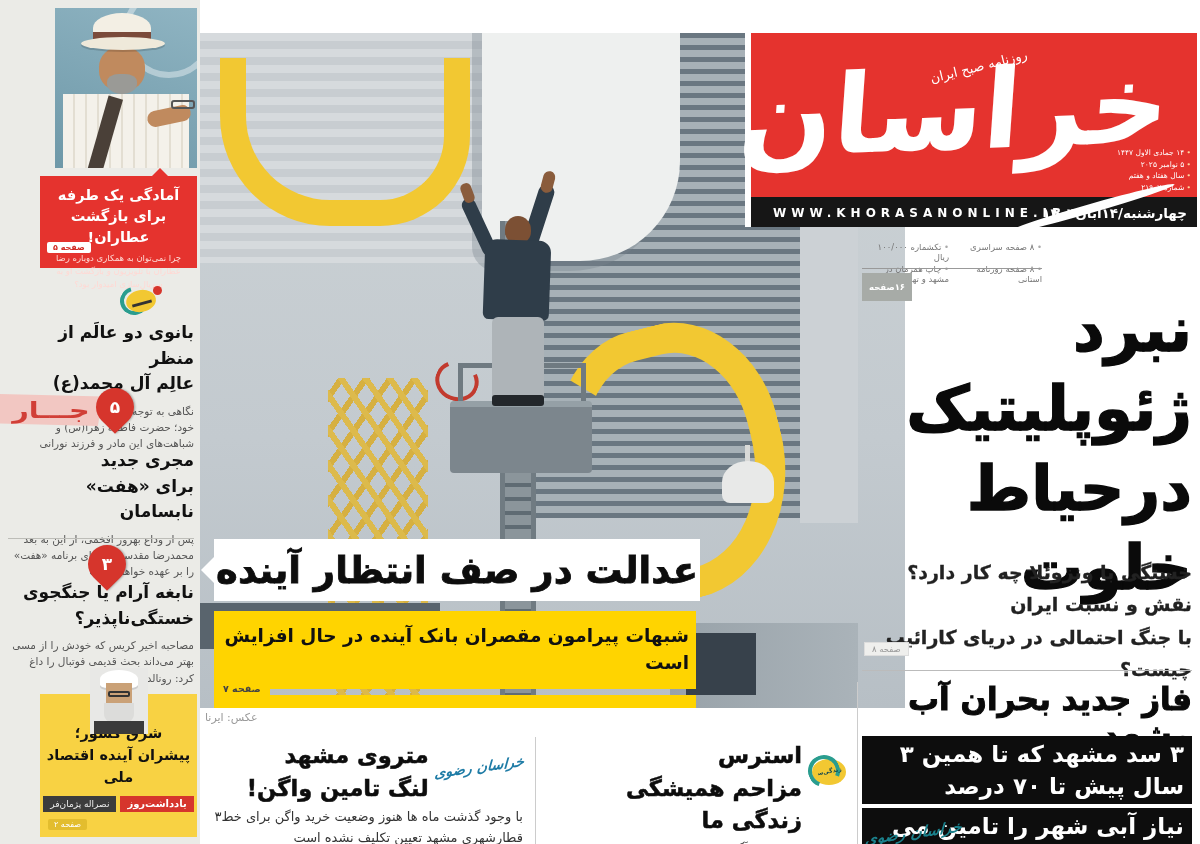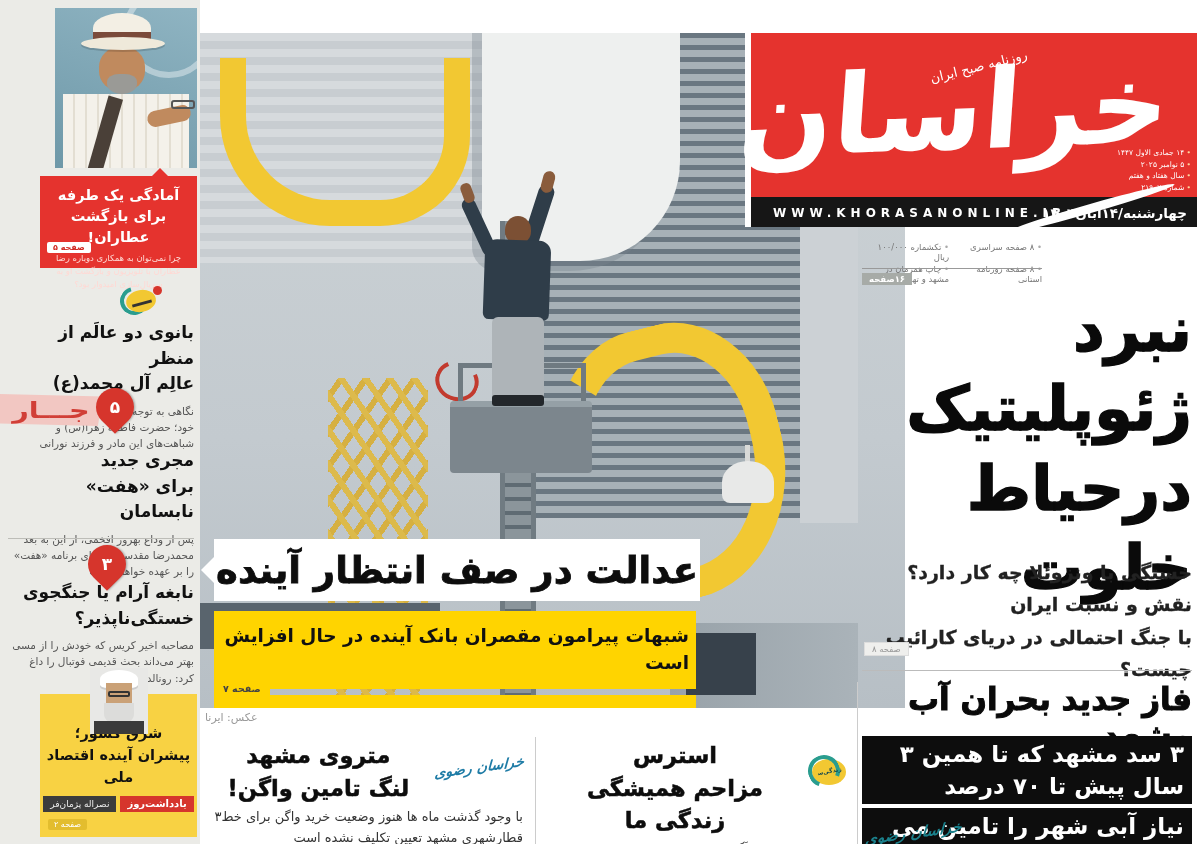--- a/index.html
+++ b/index.html
@@ -106,21 +106,21 @@
 
   .photo-caption { position:absolute; left:205px; top:711px; font-size:11px; color:#999; direction:rtl; }
 
   
   .bottom-strip { position:absolute; left:200px; top:735px; width:658px; height:109px; display:flex; direction:rtl; }
   .art { position:relative; padding:4px 8px 0; }
   .art-stress { width:318px; }
   .art-metro { flex:1; }
   .vdiv { width:1px; background:#ccc; margin:2px 4px 0; }
   .art-head { display:flex; direction:rtl; align-items:flex-start; gap:6px; }
-  .art-titles { flex:1; text-align:center; }
+  .art-titles { flex:1; }
   .art-t { font-size:22.5px; font-weight:bold; color:#0d0d0d; line-height:1.45; -webkit-text-stroke:.5px #0d0d0d; }
   .art-sub { font-size:13px; color:#333; margin-top:3px; text-align:right; line-height:1.6; direction:rtl; }
   .metro-logo { color:#1f7ca6; font-style:italic; font-weight:bold; font-size:14px; transform:skewX(-10deg) rotate(-8deg); margin-top:20px; white-space:nowrap; }
   .stress-logo { position:relative; width:42px; height:42px; margin-top:12px; flex:none; }
   .st-a { position:absolute; left:4px; top:8px; width:34px; height:26px; background:#f2c832; border-radius:50%; }
   .st-b { position:absolute; left:0; top:4px; width:32px; height:32px; border:4px solid #2a9d8f; border-radius:50%; border-bottom-color:transparent; transform:rotate(-25deg); }
   .st-c { position:absolute; left:10px; top:16px; width:24px; height:10px; color:#16494f; font-size:6px; font-weight:bold; transform:rotate(-10deg); overflow:hidden; }
 
   
   .masthead { position:absolute; left:745px; top:33px; width:452px; height:194px; background:#e5332e; border-left:6px solid #fff; z-index:20; }
@@ -131,21 +131,21 @@
   .m-bar { position:absolute; left:0; bottom:0; width:100%; height:30px; background:#161616; }
   .m-url { position:absolute; left:22px; bottom:7px; color:#fff; font-size:12px; font-weight:bold; letter-spacing:5px; direction:ltr; }
   .m-date { position:absolute; right:10px; bottom:6px; color:#fff; font-size:13.5px; font-weight:bold; direction:rtl; }
   .m-swoosh { position:absolute; left:252px; bottom:14px; width:175px; height:9px; background:#fff; border-radius:50%; transform:rotate(-16deg); z-index:3; }
 
   
   .right-col { position:absolute; left:862px; top:240px; width:330px; height:604px; }
   .pubinfo { position:absolute; left:0; top:2px; width:180px; direction:rtl; display:grid; grid-template-columns:1fr 1fr; gap:2px 6px; font-size:8.5px; color:#777; }
   .pubinfo div::before { content:"• "; color:#aaa; }
   .pubinfo-rule { position:absolute; left:0; top:28px; width:180px; height:1px; background:#999; }
-  .sixteen { position:absolute; left:0; top:33px; background:#a7aba7; color:#fff; font-size:8.5px; font-weight:bold; padding:1px 7px; }
+  .sixteen { position:absolute; left:0; top:33px; background:#a7aba7; color:#fff; font-size:8.5px; font-weight:bold; padding:9px 7px; }
   .lead { position:absolute; right:0; top:50px; width:100%; text-align:right; direction:rtl; font-weight:bold; color:#0a0a0a; font-size:62px; line-height:1.28; letter-spacing:-1px; -webkit-text-stroke:1.4px #0a0a0a; }
   .lead-sub { position:absolute; right:0; top:316px; width:100%; text-align:right; direction:rtl; font-size:19px; font-weight:bold; color:#222; line-height:1.7; -webkit-text-stroke:.3px #222; }
   .page8 { position:absolute; left:2px; top:402px; background:#efefed; color:#999; font-size:8.5px; padding:1px 7px; border:1px solid #ddd; }
   .rule2 { position:absolute; left:0; top:430px; width:100%; height:1px; background:#bbb; }
   .water-title { position:absolute; right:0; top:441px; width:100%; text-align:right; direction:rtl; font-size:31px; font-weight:bold; color:#0a0a0a; -webkit-text-stroke:1px #0a0a0a; }
   .water-high { position:absolute; right:0; top:496px; width:100%; text-align:right; direction:rtl; }
   .dark { display:inline-block; background:#0d0d0d; color:#fff; font-size:23px; font-weight:bold; padding:2px 8px; margin-bottom:4px; line-height:1.4; }
   .water-logo { position:absolute; left:4px; top:584px; color:#1b818c; font-weight:bold; font-style:italic; font-size:15px; transform:skewX(-12deg) rotate(-8deg); white-space:nowrap; }
   .vrule-right { position:absolute; left:857px; top:682px; width:1px; height:162px; background:#ccc; }
 </style>

